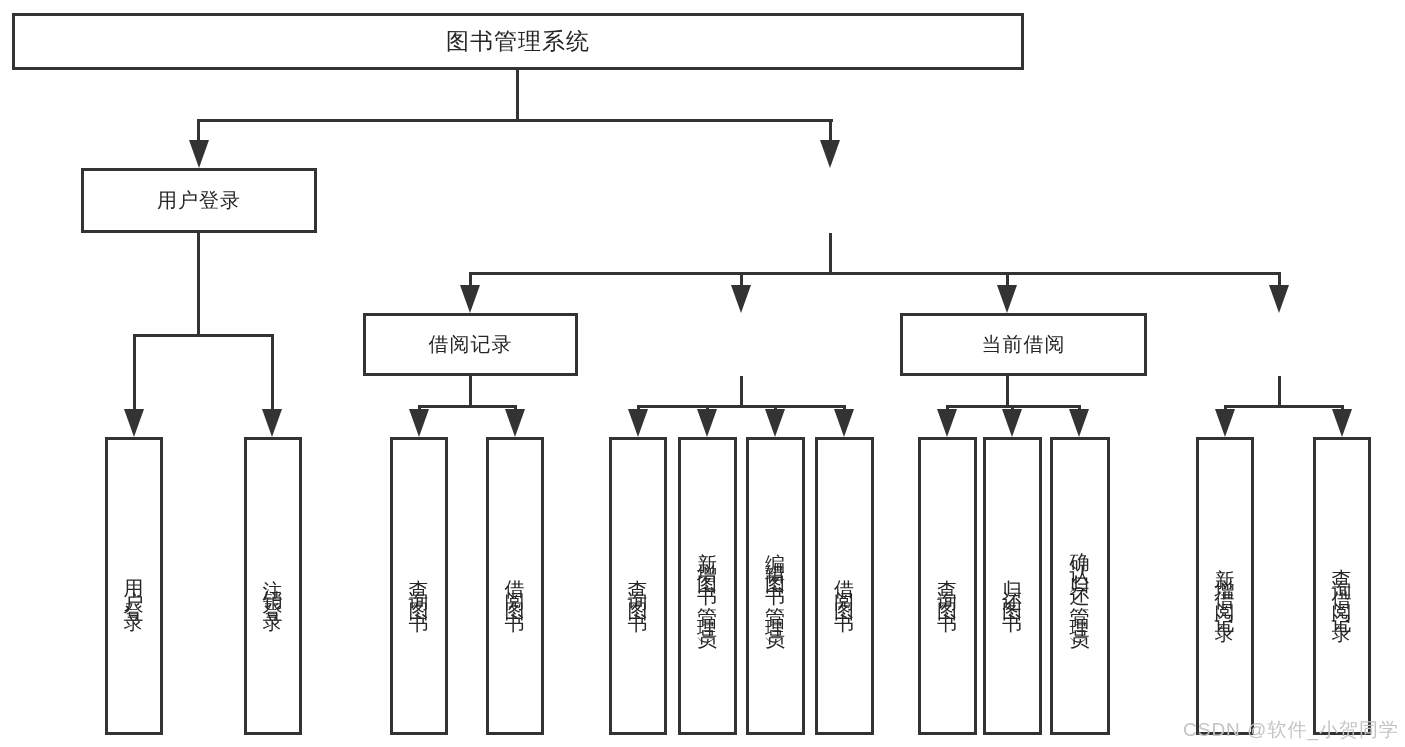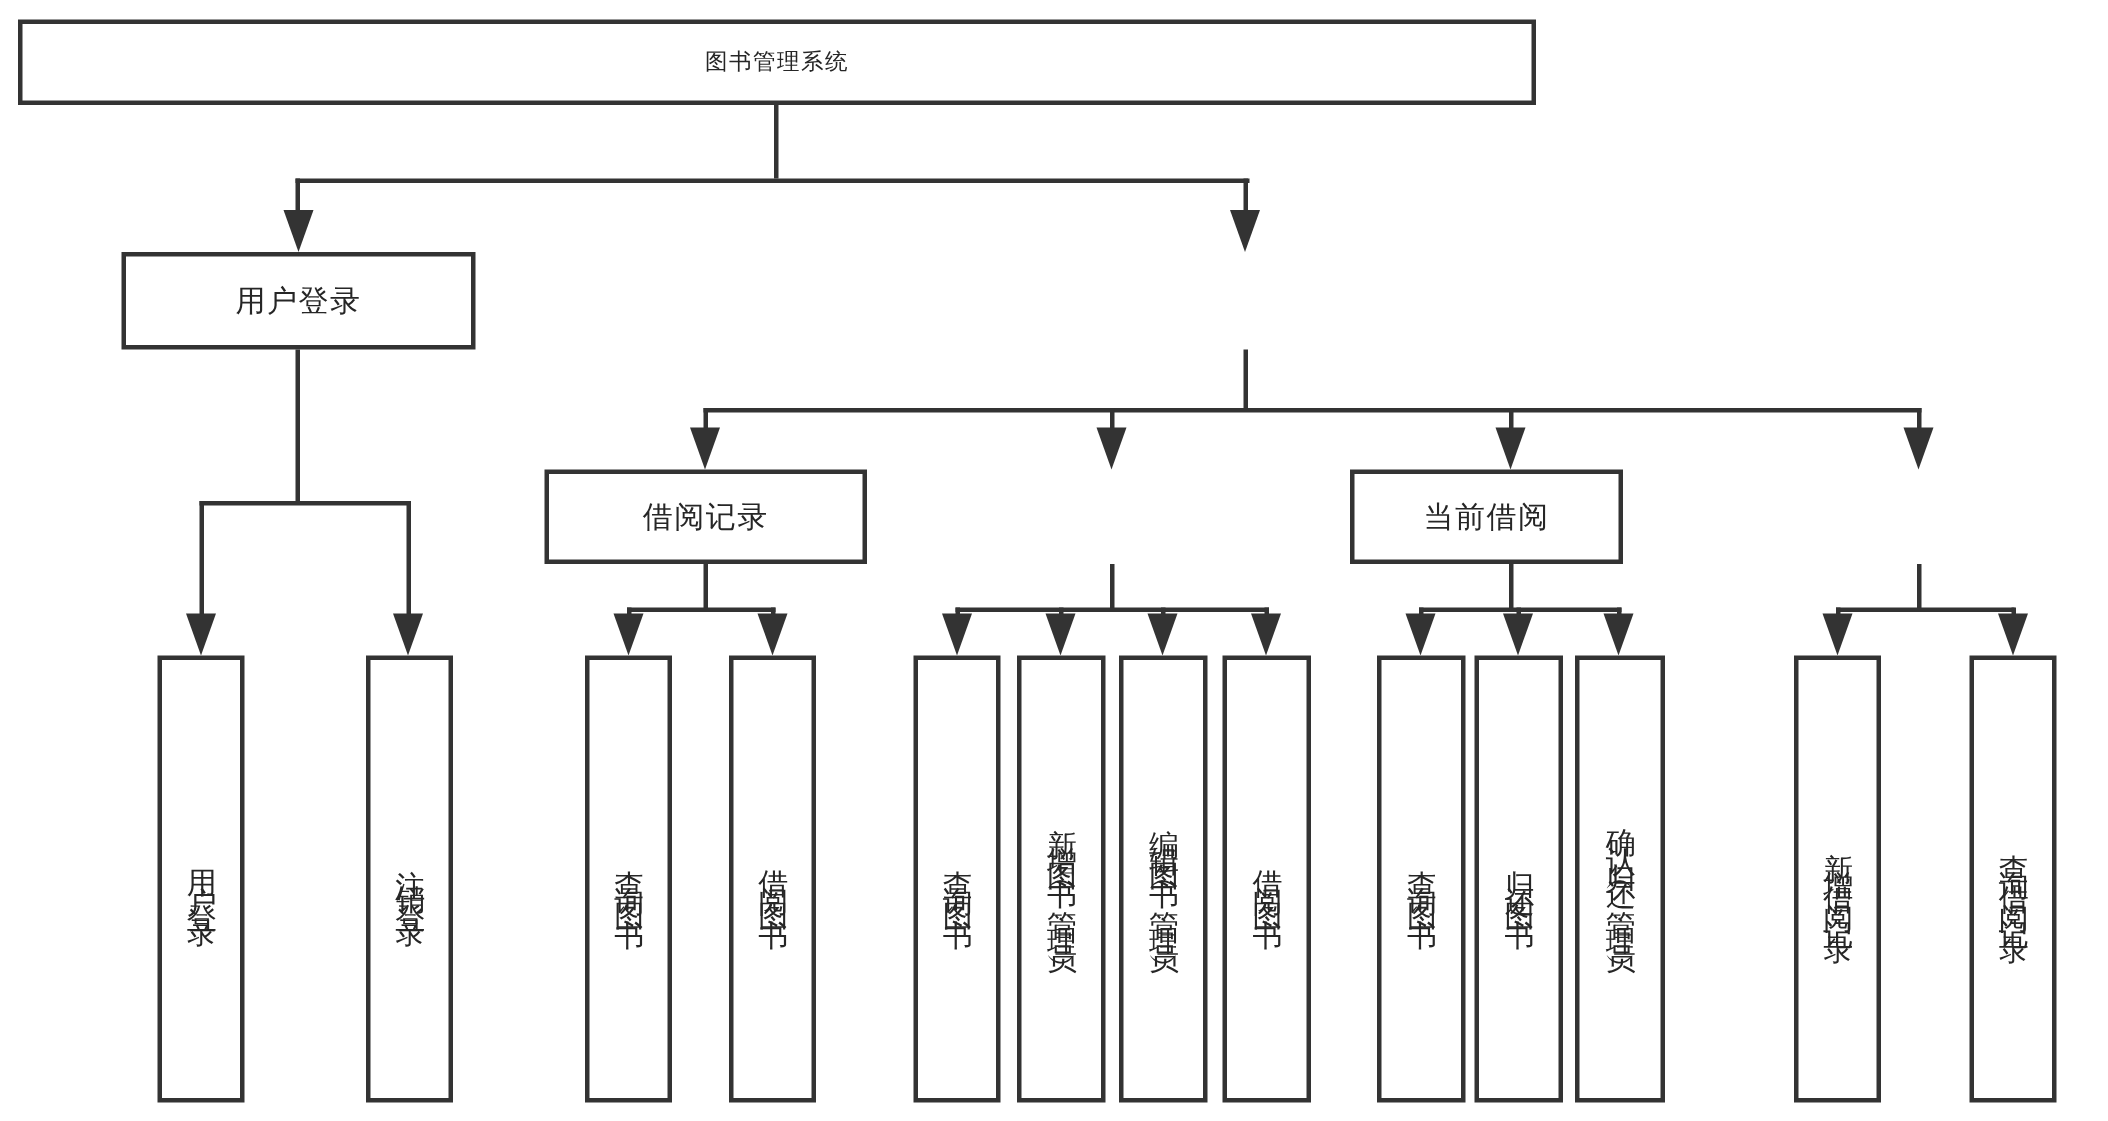--- a/index.html
+++ b/index.html
@@ -14,21 +14,21 @@
     background:var(--background,#fff);overflow:hidden;
     font-family:"Liberation Sans","DejaVu Sans",sans-serif;
     color:var(--text,#262626);
   }
   .box{
     position:absolute;box-sizing:border-box;
     border:3px solid var(--line,#333);background:#fff;
     display:flex;align-items:center;justify-content:center;
     font-size:20px;letter-spacing:1px;
   }
-  .box.root{font-size:15px;}
+  .box.root{font-size:23px;}
   .leaf{
     position:absolute;box-sizing:border-box;top:437px;height:298px;
     border:3px solid var(--line,#333);background:#fff;
     display:flex;align-items:center;justify-content:center;
   }
   .leaf span{
     writing-mode:vertical-rl;text-orientation:mixed;
     font-size:20px;letter-spacing:11px;line-height:1;
     white-space:nowrap;
   }
@@ -80,21 +80,21 @@
   <div class="vline" style="left:1006px;top:272px;height:16px;"></div>
   <div class="vline" style="left:1278px;top:272px;height:16px;"></div>
   <div class="arr" style="left:460px;top:285px;"></div>
   <div class="arr" style="left:731px;top:285px;"></div>
   <div class="arr" style="left:997px;top:285px;"></div>
   <div class="arr" style="left:1269px;top:285px;"></div>
 
   <div class="box" style="left:363px;top:313px;width:215px;height:63px;">
     <span>借阅记录</span>
   </div>
-  <div class="box" style="left:900px;top:313px;width:182px;height:63px;">
+  <div class="box" style="left:900px;top:313px;width:247px;height:63px;">
     <span>当前借阅</span>
   </div>
 
   <div class="vline" style="left:469px;top:376px;height:31px;"></div>
   <div class="hline" style="left:418px;top:405px;width:99px;"></div>
   <div class="vline" style="left:418px;top:405px;height:8px;"></div>
   <div class="vline" style="left:514px;top:405px;height:8px;"></div>
   <div class="arr" style="left:409px;top:409px;"></div>
   <div class="arr" style="left:505px;top:409px;"></div>
 
@@ -162,14 +162,15 @@
     <span>确认归还（管理员）</span>
   </div>
 
   <div class="leaf" style="left:1196px;width:58px;">
     <span>新增借阅记录</span>
   </div>
   <div class="leaf" style="left:1313px;width:58px;">
     <span>查询借阅记录</span>
   </div>
 
+  <div class="watermark">CSDN @软件_小贺同学</div>
 
 </div>
 
 </body></html>

